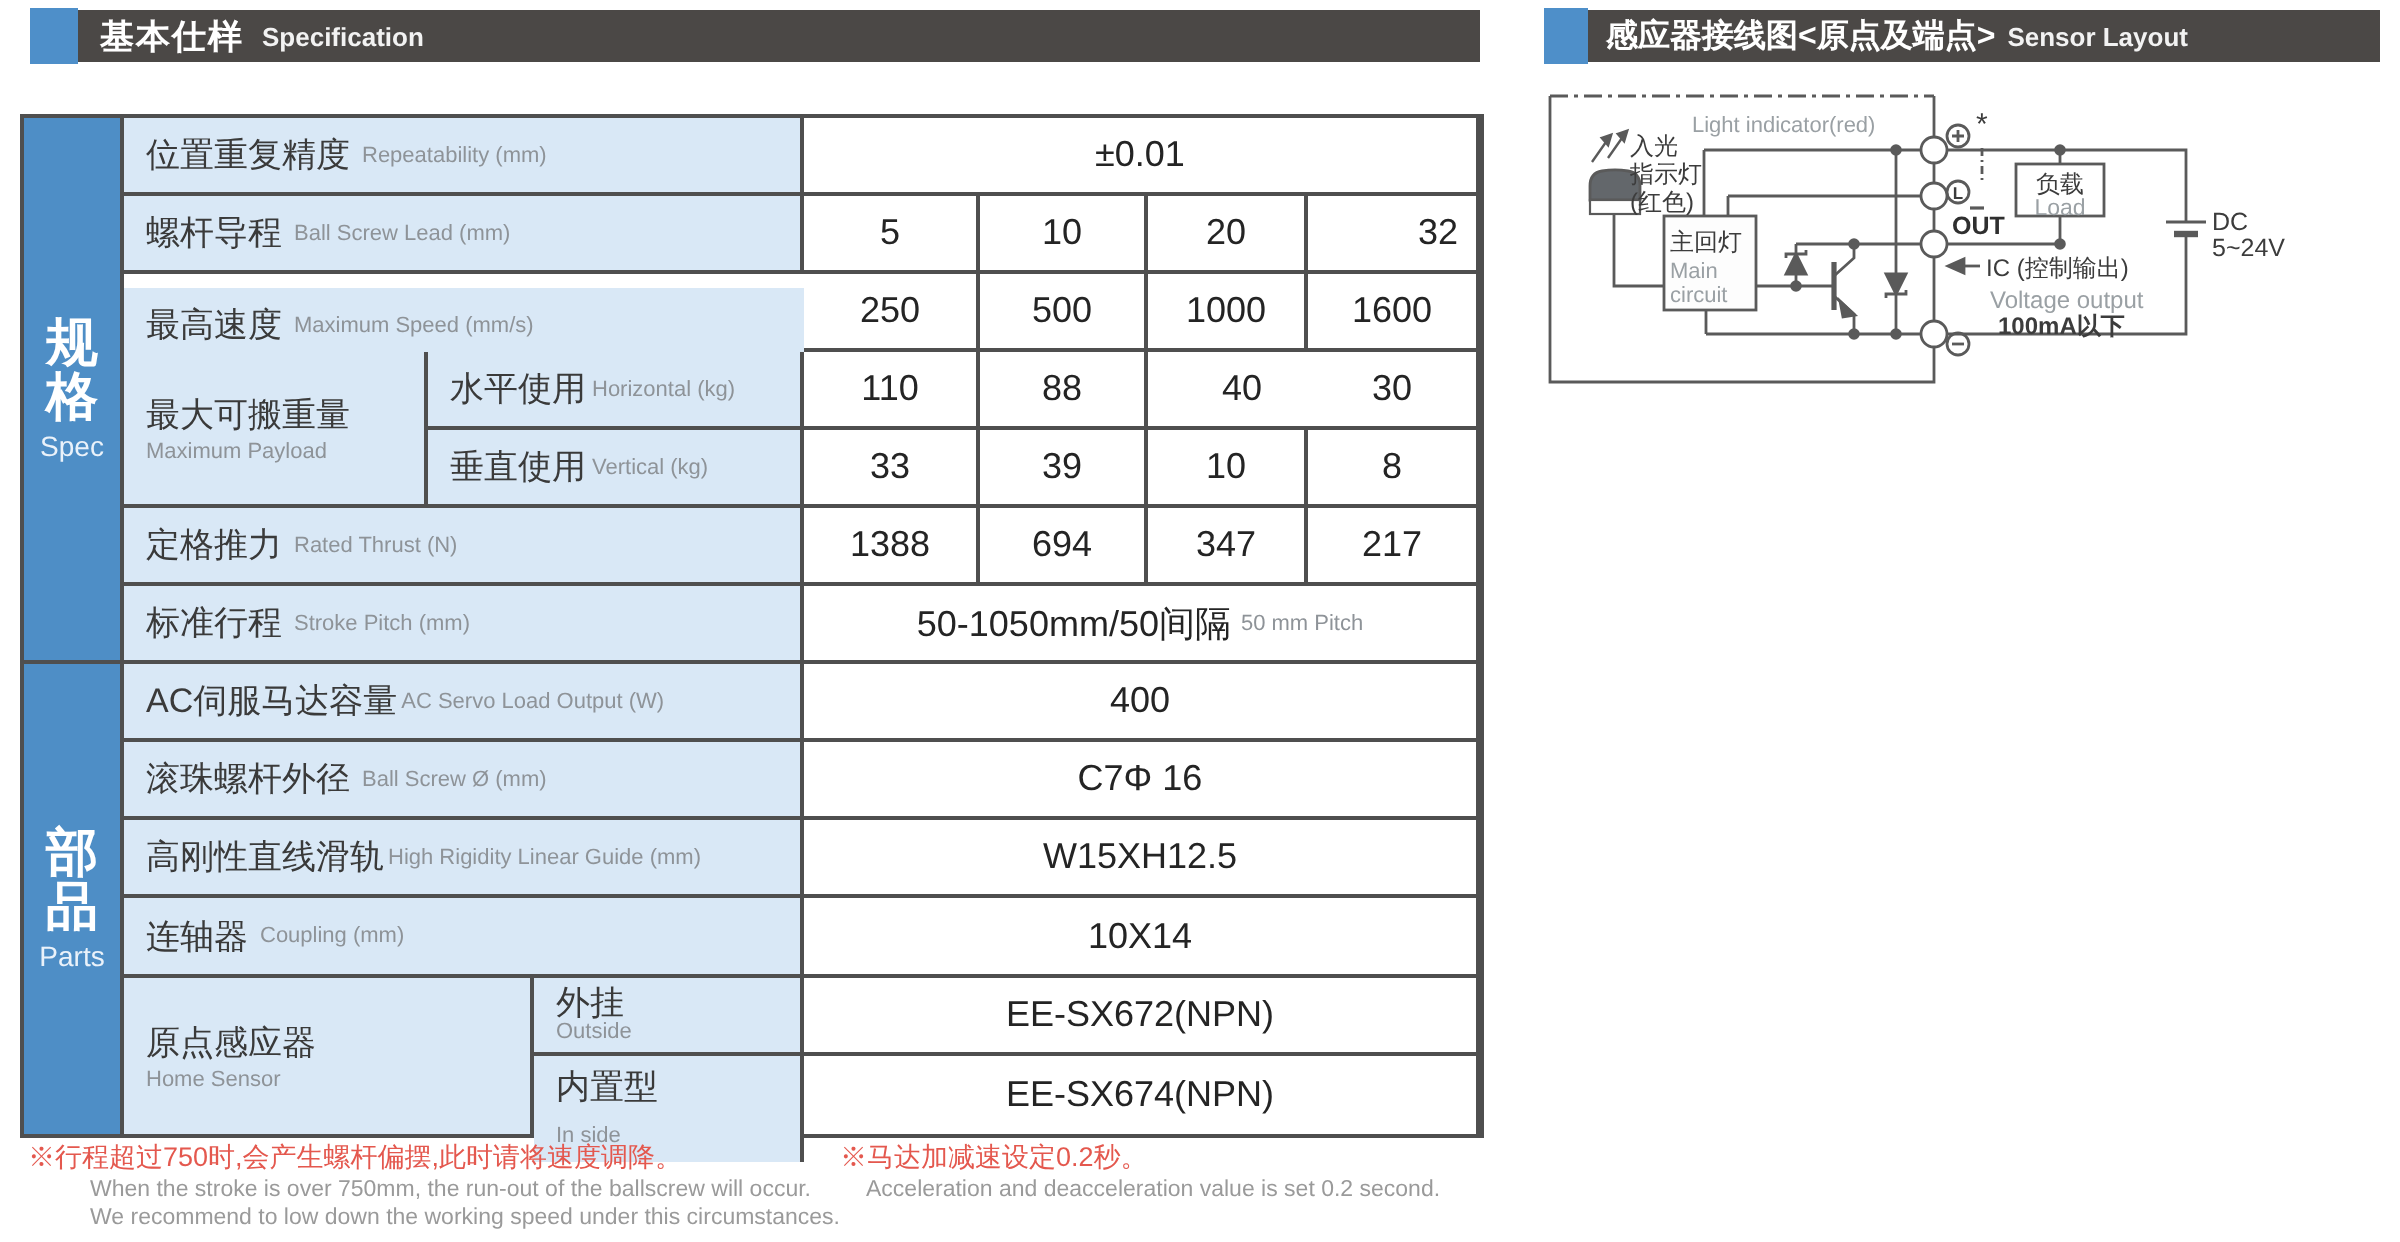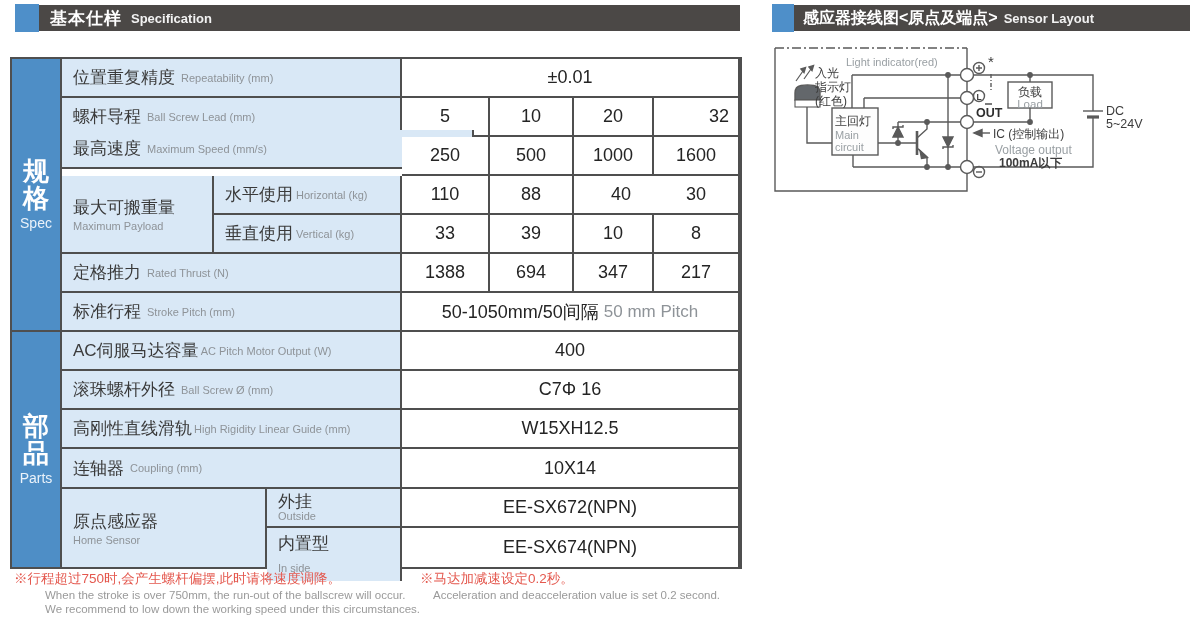--- a/index.html
+++ b/index.html
@@ -16,21 +16,21 @@
   .tbl{position:absolute;left:10px;top:57px;width:732px;height:512px;
        border:2px solid #4f4f4f;box-sizing:border-box;background:#fff;}
   .cell{position:absolute;box-sizing:border-box;border-right:2px solid #4f4f4f;
         border-bottom:2px solid #4f4f4f;display:flex;align-items:center;}
   .lab{background:#d9e8f6;padding-left:11px;gap:6px;text-align:right;}
   .lab .cn{font-size:17px;color:#3a3a3a;font-weight:500;white-space:nowrap;}
   .lab .en{font-size:11px;color:#8e9398;white-space:nowrap;}
   .stack{flex-direction:column;align-items:flex-start;justify-content:center;gap:1px;}
   .val{background:#fff;justify-content:center;}
   .num{font-size:18px;color:#242424;}
-  .en2{font-size:17px;color:#8e9398;margin-left:5px;}
+  .en2{font-size:11px;color:#8e9398;margin-left:5px;}
   .side{background:#4e8ec6;color:#fff;flex-direction:column;justify-content:center;
         display:flex;align-items:center;gap:0;}
   .side .big{font-size:26px;font-weight:bold;line-height:1.05;}
   .side .sen{font-size:14px;margin-top:3px;color:#eaf2fa;}
   
   .note-cn{position:absolute;color:#e4584e;font-size:13.5px;font-weight:normal;white-space:nowrap;}
   .note-en{position:absolute;color:#9a9a9a;font-size:11.5px;white-space:nowrap;}
   svg text{font-family:"Liberation Sans",sans-serif;}
 </style>
 </head>
@@ -79,21 +79,21 @@
   <div class="cell val" style="left:478px;top:39px;width:84px;height:39px;">
       <span class="num">10</span>
     </div>
   <div class="cell val" style="left:562px;top:39px;width:80px;height:39px;">
       <span class="num">20</span>
     </div>
   <div class="cell val" style="left:642px;top:39px;width:86px;height:39px;padding-left:46px;">
       <span class="num">32</span>
     </div>
 
-  <div class="cell lab" style="left:50px;top:71px;width:412px;height:39px;">
+  <div class="cell lab" style="left:50px;top:85px;width:412px;height:39px;">
     <span class="cn">最高速度</span>
     <span class="en">Maximum Speed (mm/s)</span>
   </div>
   <div class="cell val" style="left:390px;top:78px;width:88px;height:39px;">
       <span class="num">250</span>
     </div>
   <div class="cell val" style="left:478px;top:78px;width:84px;height:39px;">
       <span class="num">500</span>
     </div>
   <div class="cell val" style="left:562px;top:78px;width:80px;height:39px;">
@@ -161,21 +161,21 @@
     <span class="cn">标准行程</span>
     <span class="en">Stroke Pitch (mm)</span>
   </div>
   <div class="cell val" style="left:390px;top:234px;width:338px;height:39px;">
     <span class="num">50-1050mm/50间隔</span>
     <span class="en2">50 mm Pitch</span>
   </div>
 
   <div class="cell lab" style="left:50px;top:273px;width:340px;height:39px;gap:2px;">
     <span class="cn">AC伺服马达容量</span>
-    <span class="en">AC Pitch Motor Output (W)</span>
+    <span class="en">AC Servo Load Output (W)</span>
   </div>
   <div class="cell val" style="left:390px;top:273px;width:338px;height:39px;">
     <span class="num">400</span>
   </div>
 
   <div class="cell lab" style="left:50px;top:312px;width:340px;height:39px;">
     <span class="cn">滚珠螺杆外径</span>
     <span class="en">Ball Screw Ø (mm)</span>
   </div>
   <div class="cell val" style="left:390px;top:312px;width:338px;height:39px;">

